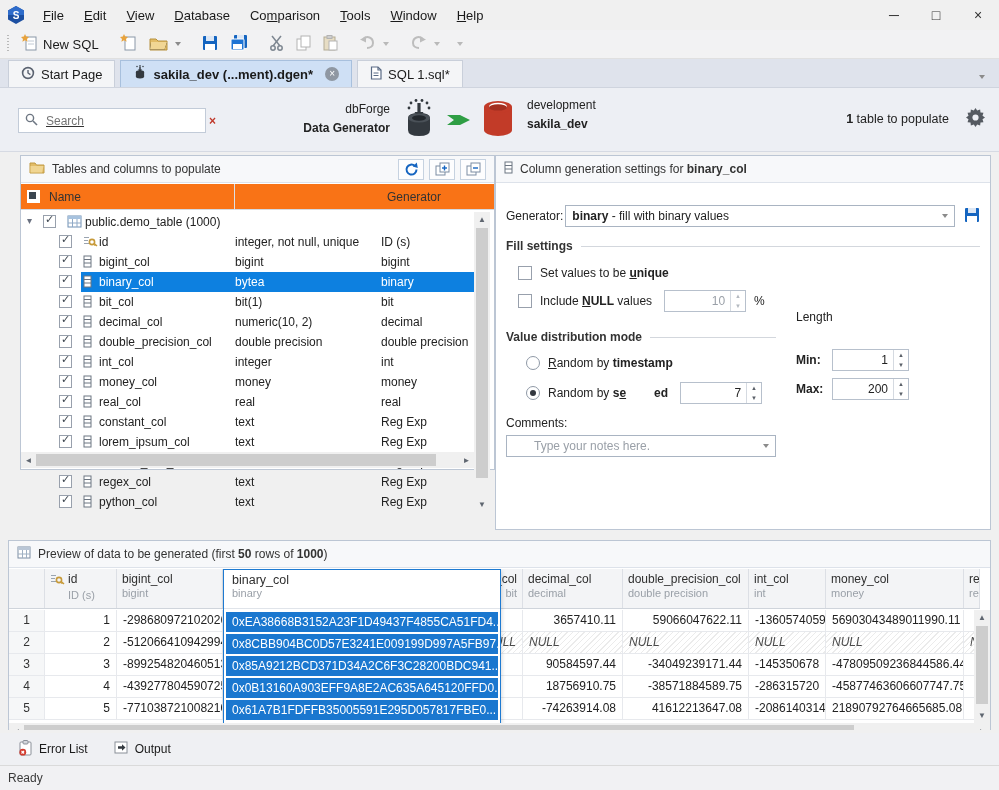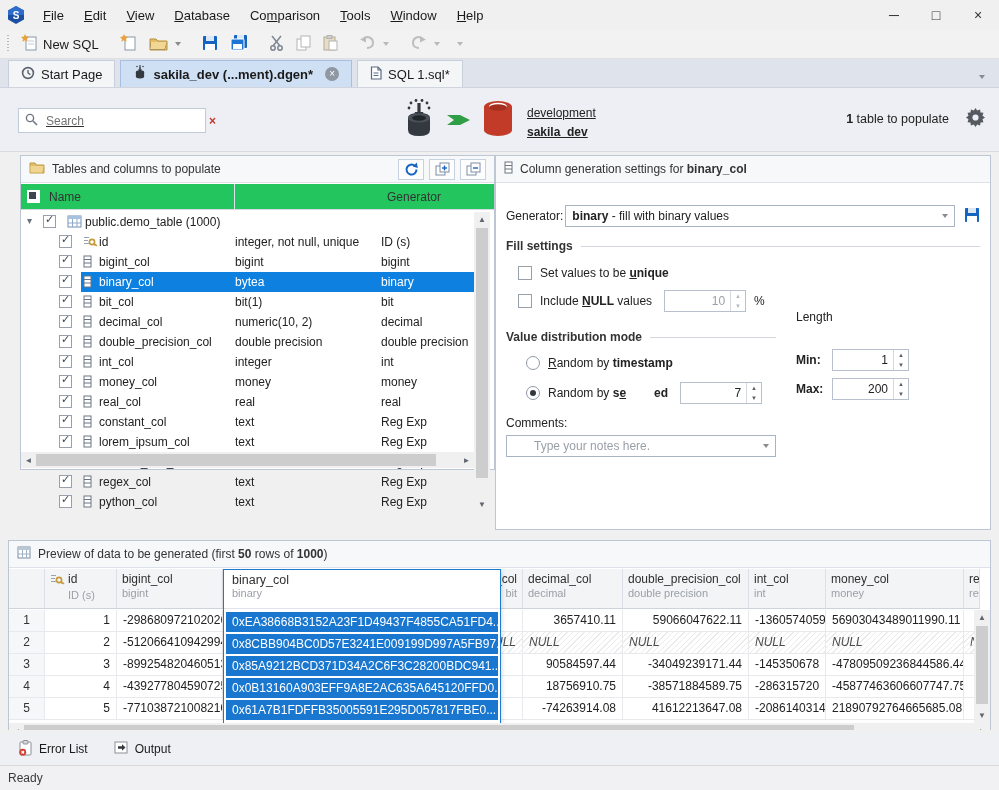--- a/index.html
+++ b/index.html
@@ -27,32 +27,32 @@
   .tab-label.bold{font-weight:bold;}
   .tab-close{width:14px;height:14px;border-radius:7px;background:#8f97a2;color:#fff;font-size:10px;line-height:13px;text-align:center;margin-left:6px;}
   .strip-caret{margin-left:auto;margin-bottom:8px;margin-right:14px;}
   
   .headerstrip{position:absolute;left:0;top:88px;width:999px;height:64px;background:#edeff4;border-bottom:1px solid #d6dae3;}
   .searchbox{position:absolute;left:18px;top:20px;width:188px;height:25px;background:#fff;border:1px solid #c2cbd8;display:flex;align-items:center;padding:0 6px;gap:6px;}
   .searchbox input{border:0;outline:0;flex:1;font-size:12px;color:#333;background:transparent;text-decoration:underline;}
   .clear-x{color:#c0392b;font-weight:bold;font-size:12px;}
   .brand{position:absolute;left:240px;top:12px;width:150px;text-align:right;line-height:19px;}
   .brand .b2{font-weight:bold;}
-  .envdb{position:absolute;left:527px;top:16px;line-height:19px;text-decoration:underline;}
+  .envdb{position:absolute;left:527px;top:8px;line-height:19px;}
   .envdb .b2{font-weight:bold;}
   .populate{position:absolute;right:50px;top:24px;font-size:12.5px;}
   .gearbtn{position:absolute;right:14px;top:20px;}
   
   .panel{position:absolute;background:#fff;border:1px solid #bcc6d4;}
   .ptitle{height:27px;display:flex;align-items:center;gap:7px;padding:0 8px;background:#f7f8fa;border-bottom:1px solid #dde2ea;color:#333;}
   
   .left-panel{left:20px;top:155px;width:475px;height:315px;}
   .lp-btns{margin-left:auto;display:flex;gap:5px;}
   .lp-btn{width:26px;height:21px;border:1px solid #c6d2e0;background:#fdfdfe;display:flex;align-items:center;justify-content:center;}
-  .gridhead{position:absolute;left:0;top:28px;width:473px;height:26px;background:#22c55e;border-bottom:1px solid #d4d9e0;color:#333;}
+  .gridhead{position:absolute;left:0;top:28px;width:473px;height:26px;background:#f97316;border-bottom:1px solid #d4d9e0;color:#333;}
   .gridhead .hc{position:absolute;top:0;height:26px;display:flex;align-items:center;padding-left:6px;border-right:1px solid #dcdfe5;}
   .treerows{position:absolute;left:0;top:56px;width:453px;}
   .trow{position:relative;height:20px;}
   .exp{position:absolute;left:6px;top:3px;color:#6a7180;font-size:10px;}
   .cb{position:absolute;top:3px;width:13px;height:13px;border:1px solid #98a0ac;background:#fff;}
   .cb .mark{position:absolute;left:1px;top:-3px;font-size:11px;color:#3f4750;font-weight:bold;}
   .cb .tri{position:absolute;left:2px;top:2px;width:7px;height:7px;background:#3c4650;}
   .zone{position:absolute;top:0;height:20px;}
   .zone .nm{position:absolute;left:18px;top:3px;white-space:nowrap;}
   .zone .ic{position:absolute;left:2px;top:3px;}
@@ -261,20 +261,24 @@
 
   <div class="headerstrip">
     <div class="searchbox">
       <span><svg width="13" height="13">
             <circle cx="5" cy="5" r="3.6" fill="none" stroke="#6d7682" stroke-width="1.4"></circle>
             <line x1="8" y1="8" x2="12" y2="12" stroke="#6d7682" stroke-width="1.6"></line>
           </svg></span>
       <input type="text" placeholder="Search" style="">
       <span class="clear-x">×</span>
     </div>
+    <div class="brand">
+      <div>dbForge</div>
+      <div class="b2">Data Generator</div>
+    </div>
     <span class="abs" style="left:402px;top:10px;">
       <svg width="34" height="42" viewBox="0 0 34 42">
         <g fill="#33393f">
             <circle cx="9" cy="5" r="1.4"></circle>
             <circle cx="14" cy="2.5" r="1.4"></circle>
             <circle cx="20" cy="2.5" r="1.4"></circle>
             <circle cx="25" cy="5" r="1.4"></circle>
             <circle cx="7" cy="10" r="1.4"></circle>
             <circle cx="27" cy="10" r="1.4"></circle>
           </g>

